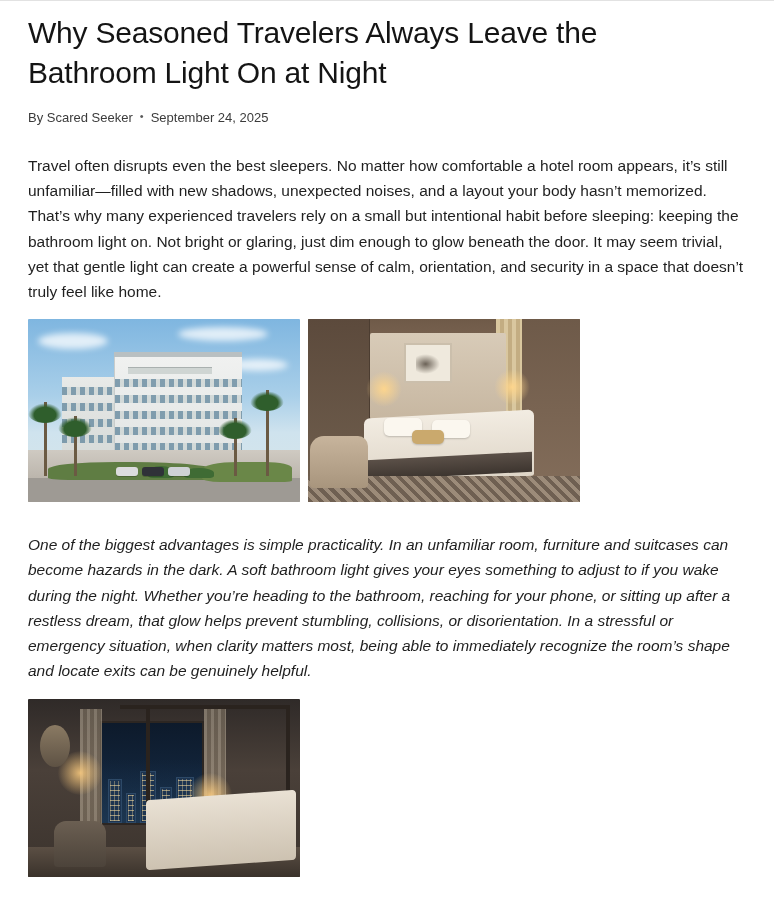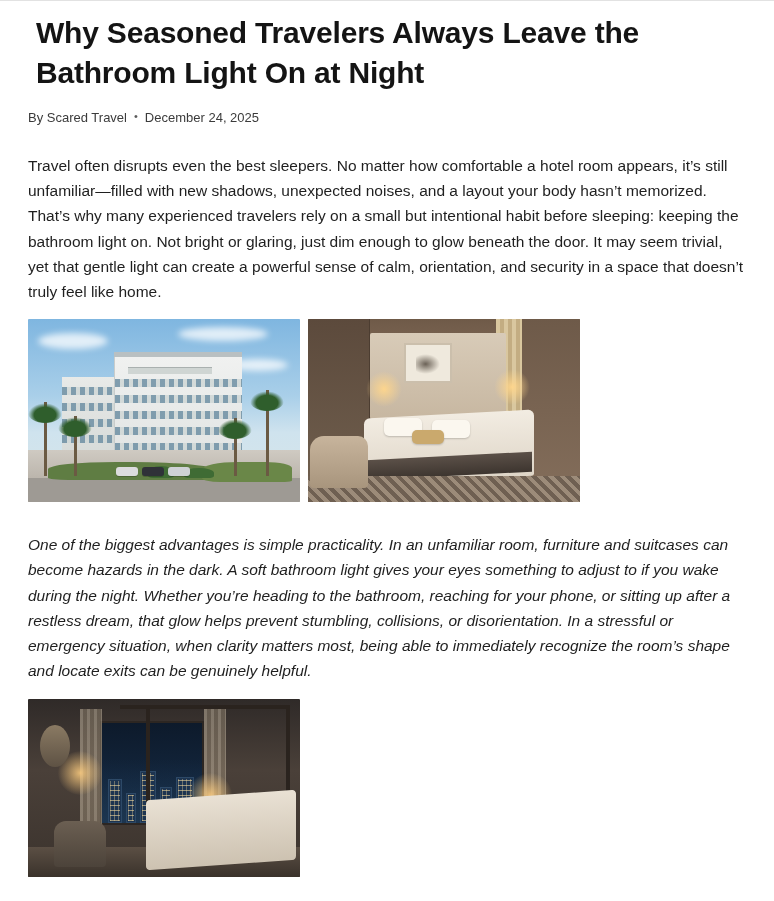--- a/index.html
+++ b/index.html
@@ -19,24 +19,24 @@
     width: 774px;
     height: 901px;
     position: relative;
     background: #ffffff;
     padding: 0 28px;
     border-top: 1px solid #e2e2e2;
   }
   .article-title {
     font-size: 30px;
     line-height: 1.32;
-    font-weight: bold;
+    font-weight: normal;
     letter-spacing: -0.2px;
     color: #141414;
-    margin: 12px 0 0 8px;
+    margin: 12px 0 0 0;
     max-width: 700px;
   }
   .byline {
     margin-top: 18px;
     font-size: 13px;
     color: #3b3b3b;
     display: flex;
     align-items: center;
     gap: 7px;
   }
@@ -274,23 +274,23 @@
   }
 </style>
 </head>
 <body>
 
 <div class="page">
 
   <h1 class="article-title">Why Seasoned Travelers Always Leave the Bathroom Light On at Night</h1>
 
   <div class="byline">
-    <span>By Scared Travel</span>
+    <span>By Scared Seeker</span>
     <span class="sep">•</span>
-    <span>December 24, 2025</span>
+    <span>September 24, 2025</span>
   </div>
 
   <p class="body-text">Travel often disrupts even the best sleepers. No matter how comfortable a hotel room appears, it’s still unfamiliar—filled with new shadows, unexpected noises, and a layout your body hasn’t memorized. That’s why many experienced travelers rely on a small but intentional habit before sleeping: keeping the bathroom light on. Not bright or glaring, just dim enough to glow beneath the door. It may seem trivial, yet that gentle light can create a powerful sense of calm, orientation, and security in a space that doesn’t truly feel like home.</p>
 
   <div class="image-row">
 
     <div class="photo photo-hotel-exterior">
       <div class="sky-exterior"></div>
       <div class="cloud" style="left:10px;top:14px;width:70px;height:16px;"></div>
       <div class="cloud" style="left:150px;top:8px;width:90px;height:14px;"></div>

